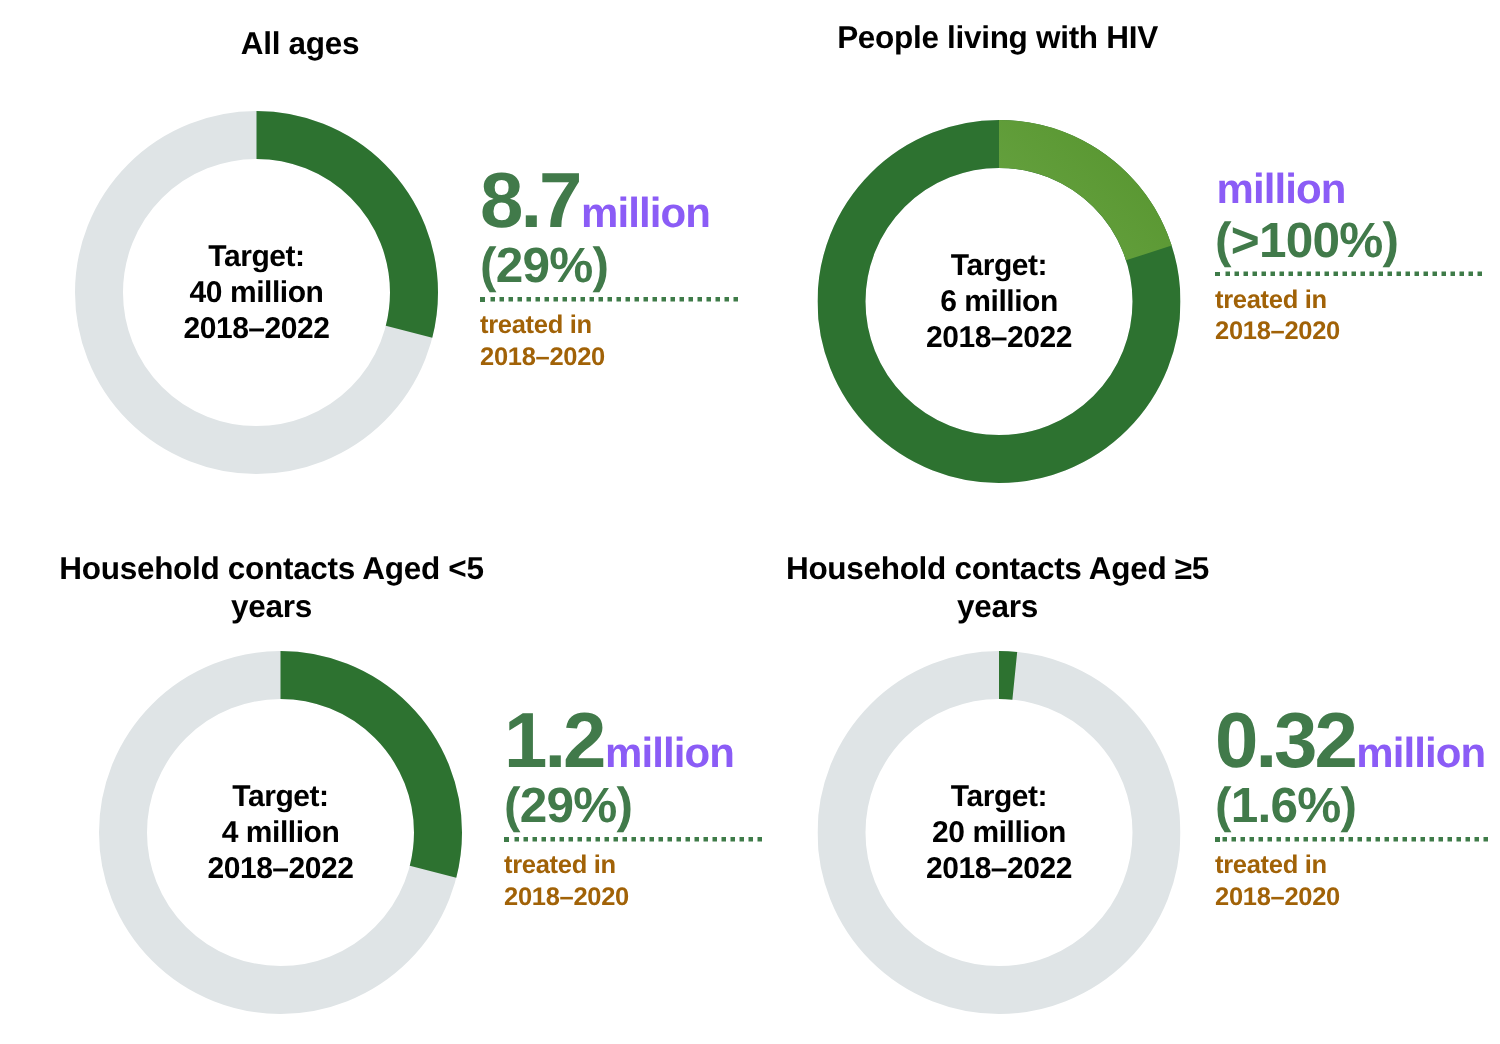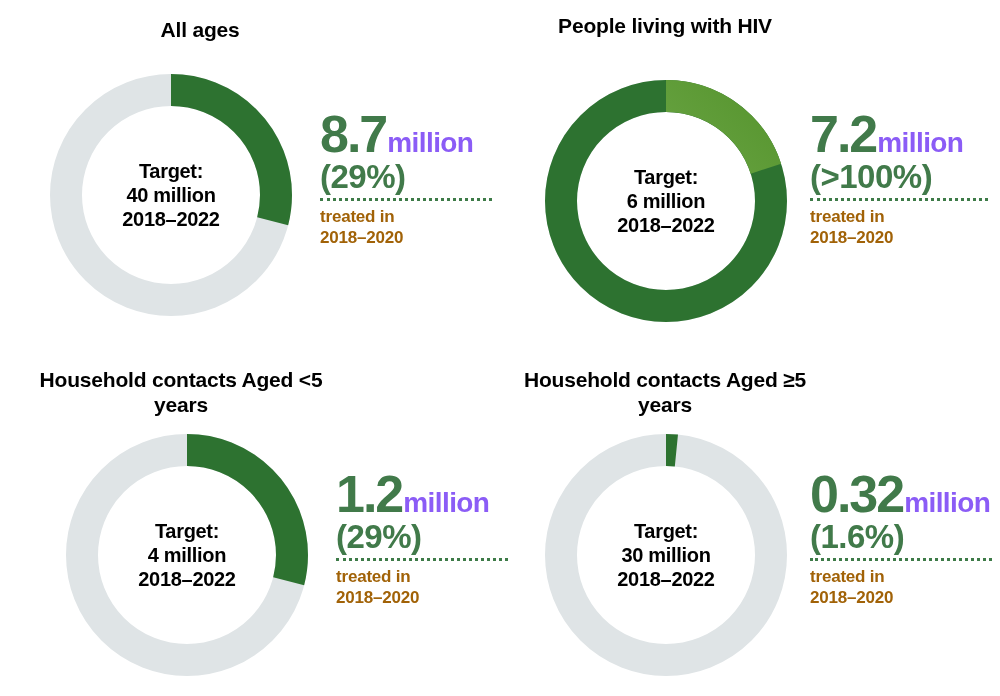--- a/index.html
+++ b/index.html
@@ -164,21 +164,20 @@
         <circle id="over-1" cx="121" cy="121" r="105" fill="none" stroke="url(#overflowGrad)" stroke-width="32" transform="rotate(-90 121 121)" stroke-dasharray="131.94689145077132 527.7875658030853" stroke-dashoffset="0"></circle>
       </svg>
       <div class="donut-center">
         <span>Target:</span>
         <span>6 million</span>
         <span>2018–2022</span>
       </div>
     </div>
     <div class="stat-block" style="left:310px; top:110px; width:178px;">
       <div class="stat-topline">
-        <span class="stat-value">7.2</span>
         <span class="stat-unit">million</span>
       </div>
       <div class="stat-pct">(&gt;100%)</div>
       <div class="stat-rule"></div>
       <div class="stat-caption">
         <span>treated in</span>
         <span>2018–2020</span>
       </div>
     </div>
   </div>
@@ -218,21 +217,21 @@
       <span>Household contacts</span>
       <span>Aged ≥5 years</span>
     </div>
     <div class="donut-wrap" style="left:45px; top:86px; width:242px; height:242px;">
       <svg width="242" height="242" viewBox="0 0 242 242">
         <circle cx="121" cy="121" r="105" fill="none" stroke="#DFE4E6" stroke-width="32"></circle>
         <circle id="arc-3" cx="121" cy="121" r="105" fill="none" stroke="#2D7230" stroke-width="32" transform="rotate(-90 121 121)" stroke-dasharray="10.555751316061706 649.1787059377949" stroke-dashoffset="0"></circle>
       </svg>
       <div class="donut-center">
         <span>Target:</span>
-        <span>30 million</span>
+        <span>20 million</span>
         <span>2018–2022</span>
       </div>
     </div>
     <div class="stat-block" style="left:310px; top:122px; width:182px;">
       <div class="stat-topline">
         <span class="stat-value">0.32</span>
         <span class="stat-unit">million</span>
       </div>
       <div class="stat-pct">(1.6%)</div>
       <div class="stat-rule"></div>

